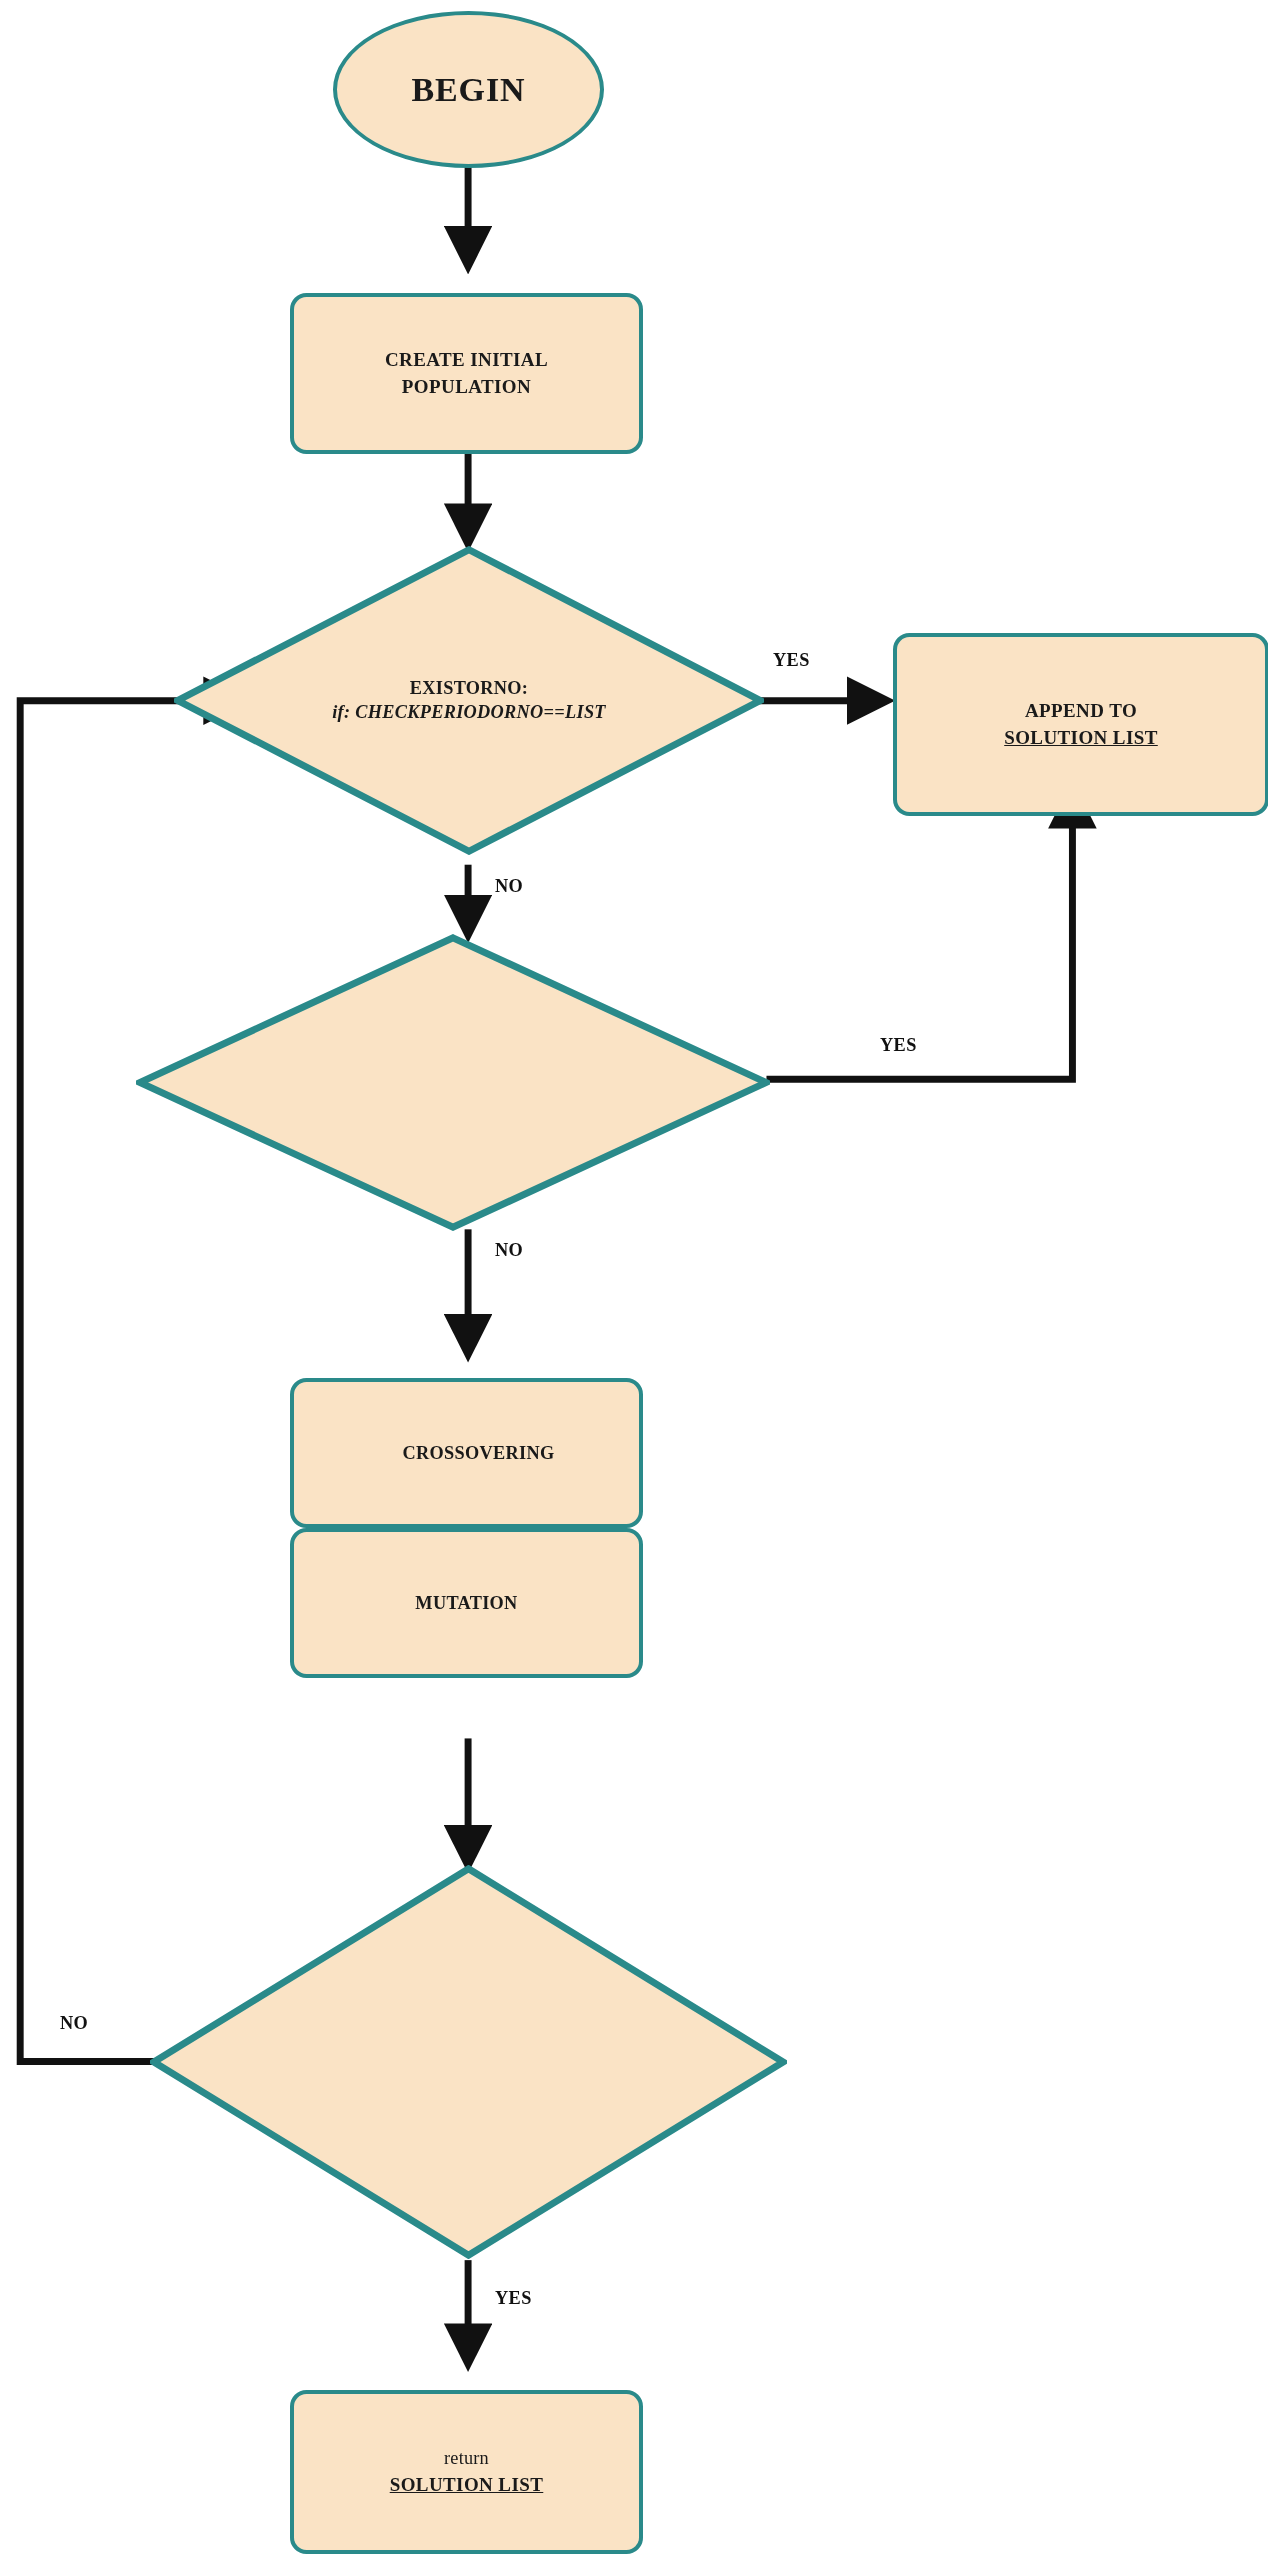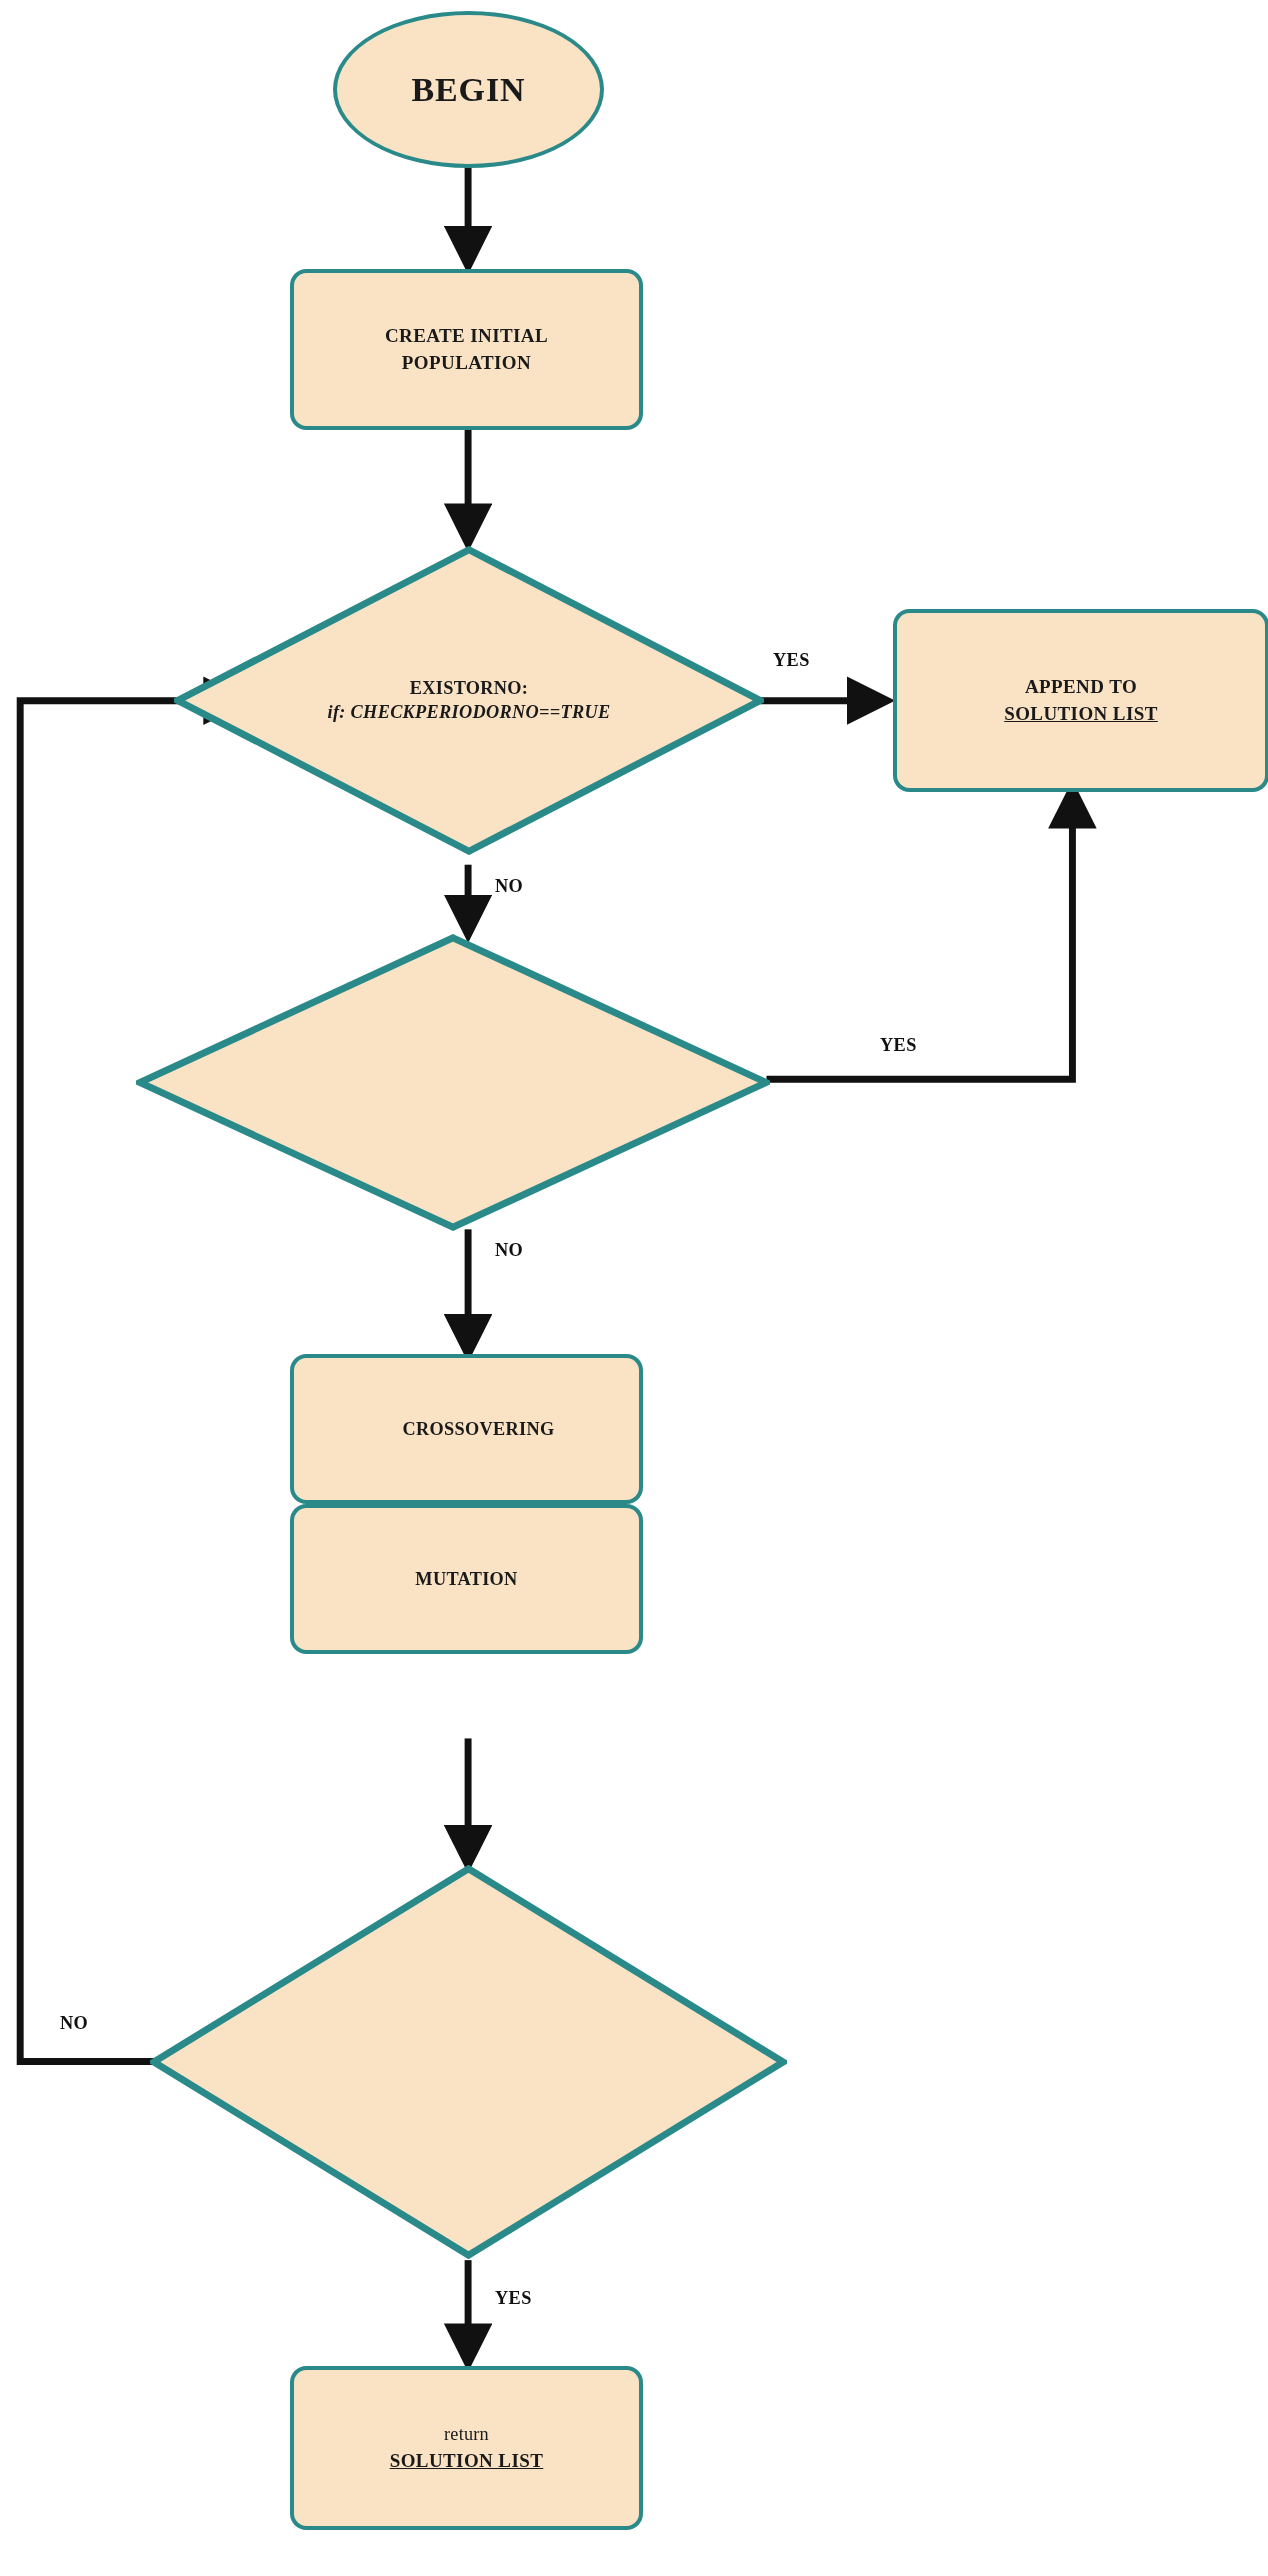--- a/index.html
+++ b/index.html
@@ -35,20 +35,21 @@
     align-items: center;
     justify-content: center;
     text-align: center;
     color: #1a1a1a;
   }
 
   .proc {
     background: #FAE3C5;
     border: 4.4px solid #2A8A8A;
     border-radius: 16.4px;
+    margin-top: 24px;
   }
 
   .terminator {
     background: #FAE3C5;
     border: 4.4px solid #2A8A8A;
     border-radius: 50%;
   }
 
   .decision {
     background: transparent;
@@ -168,21 +169,21 @@
       <span>POPULATION</span>
     </span>
   </div>
 
   <div class="node decision" style="left:174px; top:546px; width:590px; height:309px;">
     <svg class="diamond-shape" viewBox="0 0 935 490" preserveAspectRatio="none" xmlns="http://www.w3.org/2000/svg">
       <polygon points="467.5,6 929,245 467.5,484 6,245" fill="#FAE3C5" stroke="#2A8A8A" stroke-width="11"></polygon>
     </svg>
     <div class="diamond-label">
       <div class="t-dec-title">EXISTORNO:</div>
-      <div class="t-dec-cond">if: CHECKPERIODORNO==TRUE</div>
+      <div class="t-dec-cond">if: CHECKPERIODORNO==LIST</div>
     </div>
   </div>
 
   <div class="node proc" style="left:893px; top:609px; width:376px; height:183px;">
     <span class="t-box">
       <span>APPEND TO</span><br>
       <span class="u">SOLUTION LIST</span>
     </span>
   </div>
 

